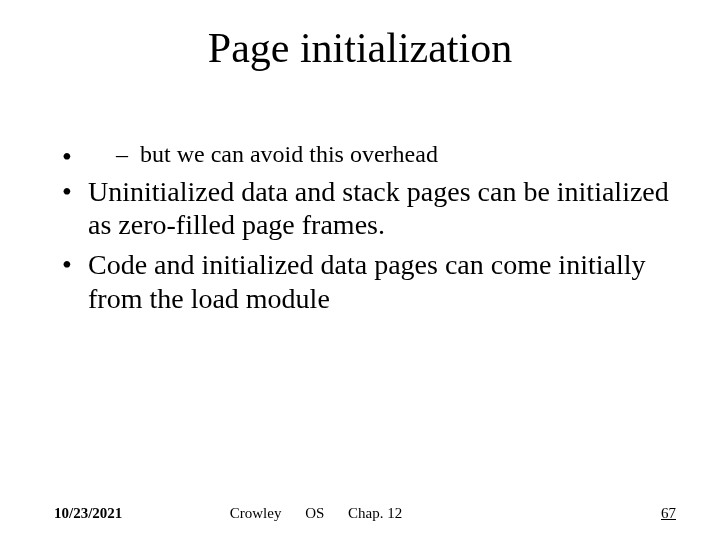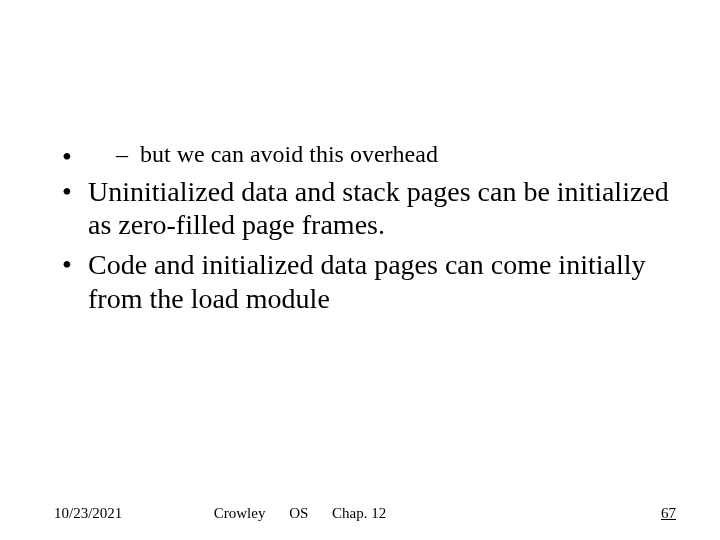--- a/index.html
+++ b/index.html
@@ -71,30 +71,31 @@
   }
   .footer {
     position: absolute;
     bottom: 18px;
     left: 0;
     width: 720px;
     font-size: 15px;
     box-sizing: border-box;
     padding: 0 54px;
   }
-  .footer-date { position: absolute; left: 54px; bottom: 0; }
-  .footer-center { position: absolute; left: 0; width: 600px; text-align: center; bottom: 0; }
+  .footer-date { position: absolute; left: 54px; bottom: 0; font-weight: bold; }
+  .footer-center { position: absolute; left: 16px; width: 600px; text-align: center; bottom: 0; }
   .footer-center span { display: inline-block; margin: 0 10px; }
   .footer-num { position: absolute; right: 44px; bottom: 0; text-decoration: underline; }
 </style>
 </head>
 <body>
 
 <div class="slide">
 
+  <div class="title">Page initialization</div>
 
   <div class="body">
     <ul class="level1">
       <li>
         <ul class="level2">
           <li>
             <span>but we can avoid this overhead</span>
           </li>
         </ul>
       </li>

